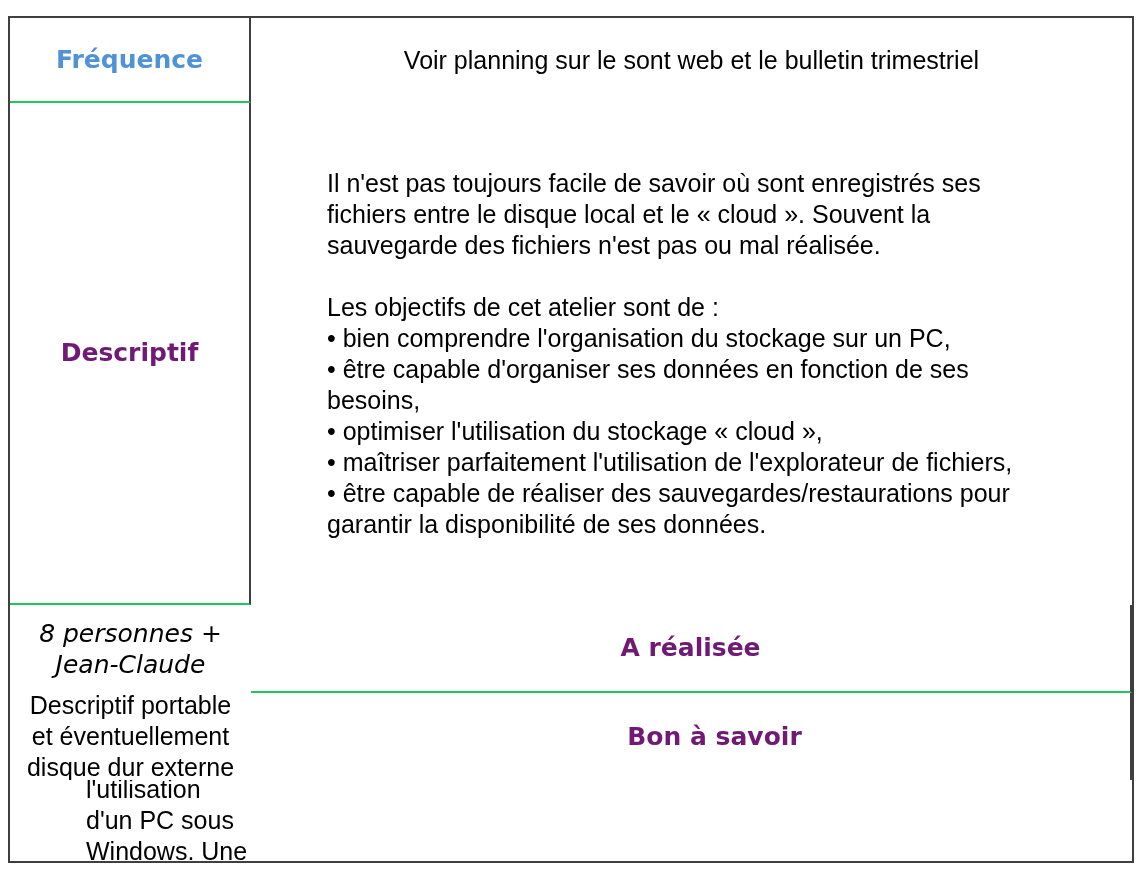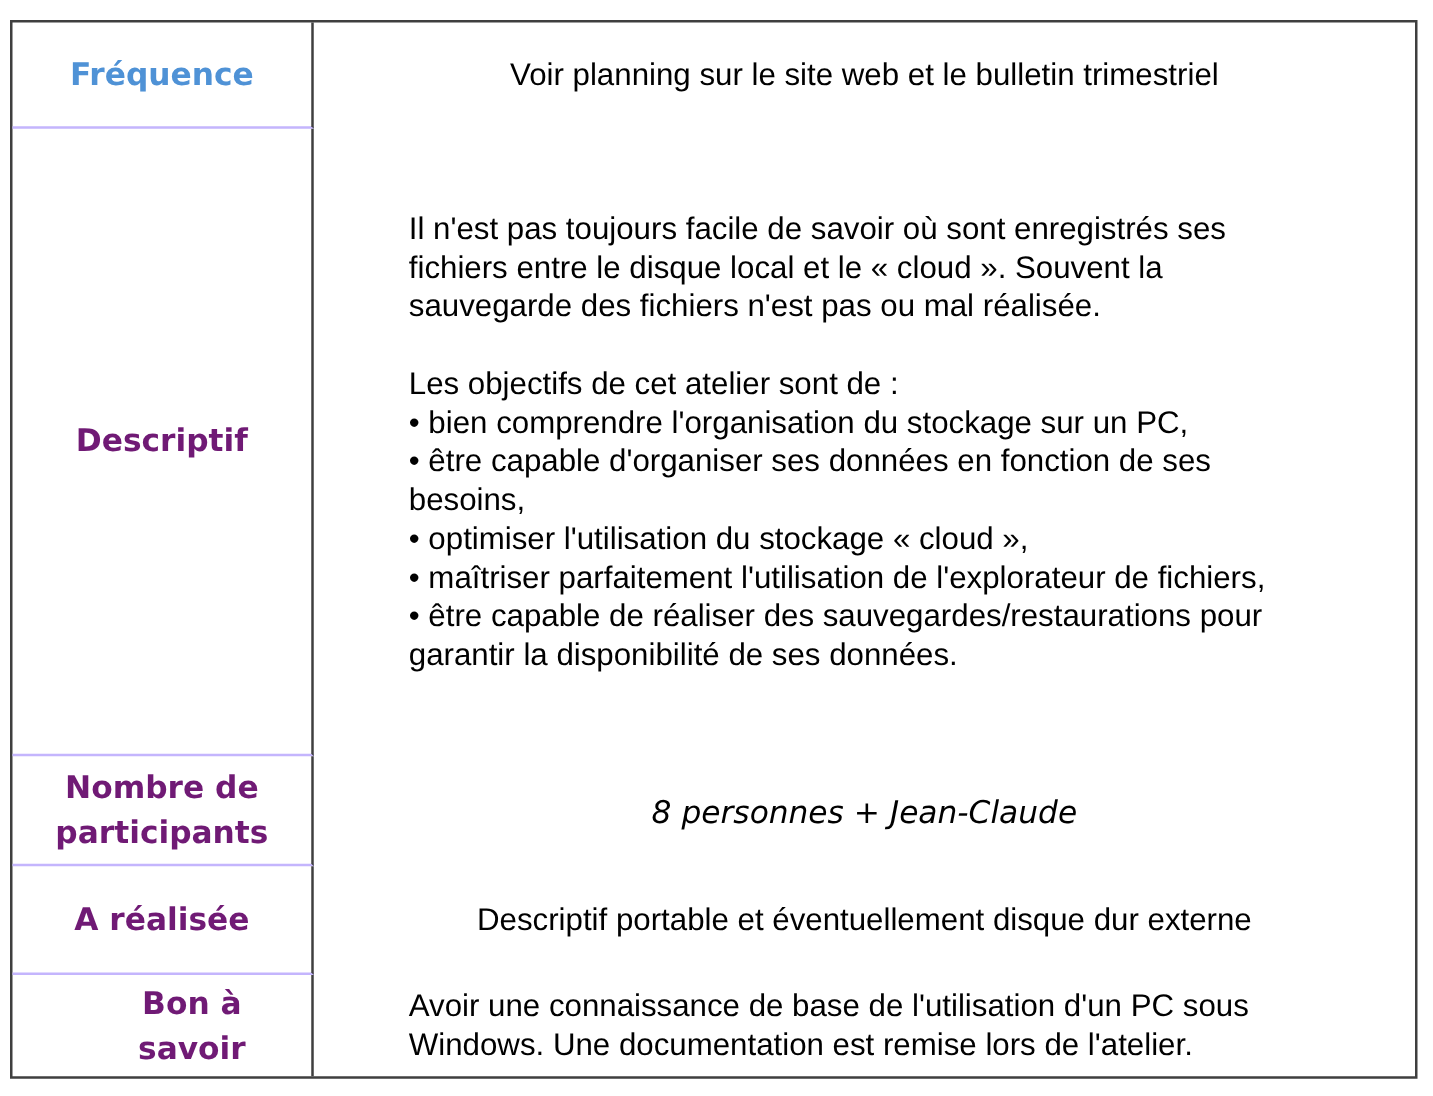--- a/index.html
+++ b/index.html
@@ -23,21 +23,21 @@
     box-sizing: border-box;
     border: 2px solid #3f3f3f;
     background: #ffffff;
     display: grid;
     grid-template-columns: 241px 1fr;
     grid-template-rows: 85px 502px 88px 87px 1fr;
   }
   .label-cell {
     box-sizing: border-box;
     border-right: 2px solid #3f3f3f;
-    border-bottom: 2px solid #c4b5fd;
+    border-bottom: 2px solid #22c55e;
     display: flex;
     align-items: center;
     justify-content: center;
     text-align: center;
     font-family: "DejaVu Sans", sans-serif;
     font-weight: 700;
     font-size: 25px;
     line-height: 36px;
     padding: 0 10px;
   }
@@ -81,37 +81,36 @@
     font-style: italic;
   }
 </style>
 </head>
 <body>
 
 <div class="page">
   <div class="info-table">
 
     <div class="label-cell label-blue">Fréquence</div>
-    <div class="content-cell content-center">Voir planning sur le site web et le bulletin trimestriel</div>
+    <div class="content-cell content-center">Voir planning sur le sont web et le bulletin trimestriel</div>
 
     <div class="label-cell label-orange">Descriptif</div>
     <div class="content-cell content-para">Il n'est pas toujours facile de savoir où sont enregistrés ses
 fichiers entre le disque local et le « cloud ». Souvent la
 sauvegarde des fichiers n'est pas ou mal réalisée.
 
 Les objectifs de cet atelier sont de :
 • bien comprendre l'organisation du stockage sur un PC,
 • être capable d'organiser ses données en fonction de ses
 besoins,
 • optimiser l'utilisation du stockage « cloud »,
 • maîtriser parfaitement l'utilisation de l'explorateur de fichiers,
 • être capable de réaliser des sauvegardes/restaurations pour
 garantir la disponibilité de ses données.</div>
 
-    <div class="label-cell label-orange">Nombre de participants</div>
     <div class="content-cell content-rounded">8 personnes + Jean-Claude</div>
 
     <div class="label-cell label-orange">A réalisée</div>
     <div class="content-cell content-center">Descriptif portable et éventuellement disque dur externe</div>
 
     <div class="label-cell label-orange last">Bon à savoir</div>
     <div class="content-cell content-para">Avoir une connaissance de base de l'utilisation d'un PC sous
 Windows. Une documentation est remise lors de l'atelier.</div>
 
   </div>

